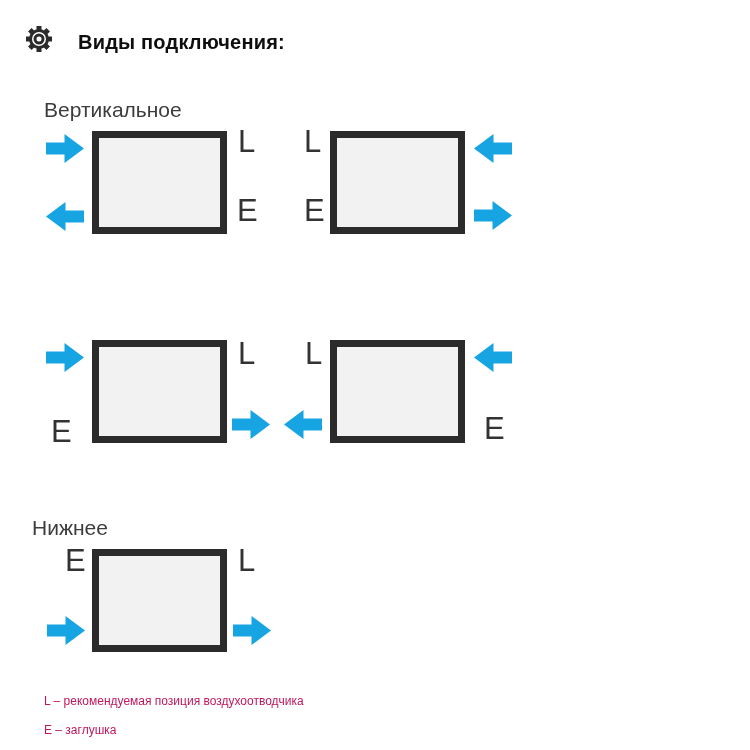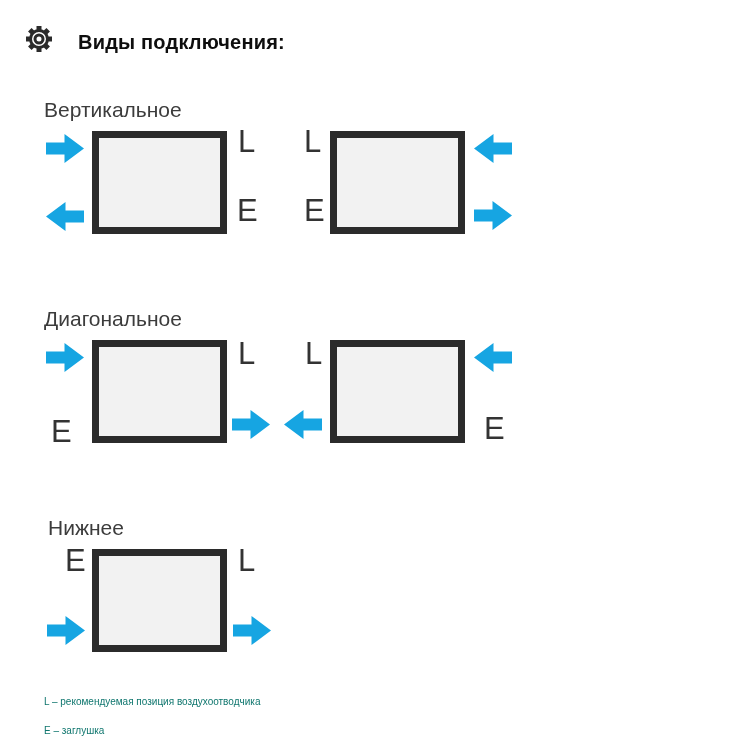--- a/index.html
+++ b/index.html
@@ -35,23 +35,23 @@
     position: absolute;
     font-size: 31px;
     line-height: 32px;
     font-weight: 400;
     color: #333333;
   }
   .arrow { position: absolute; width: 38px; height: 31px; }
   .arrow svg { display: block; width: 38px; height: 31px; }
   .arrow.dir-left svg { transform: scaleX(-1); }
   .legend-line {
-    font-size: 10px;
+    font-size: 12px;
     line-height: 21px;
-    color: #0f766e;
+    color: #be185d;
     text-align: right;
   }
   .gear-wrap { position: absolute; width: 30px; height: 30px; }
 </style>
 </head>
 <body>
 
 <div class="canvas">
 
   <div class="gear-wrap" style="left:24px; top:24px;">
@@ -95,21 +95,20 @@
     <svg viewBox="0 0 38 31">
         <path d="M0 9.5 H18.5 V1 L38 15.5 L18.5 30 V21.5 H0 Z" fill="#16a5e2"></path>
       </svg>
   </div>
   <div class="arrow dir-right" style="left:474px; top:200px;">
     <svg viewBox="0 0 38 31">
         <path d="M0 9.5 H18.5 V1 L38 15.5 L18.5 30 V21.5 H0 Z" fill="#16a5e2"></path>
       </svg>
   </div>
 
-  <div class="abs section-label" style="left:44px; top:307px;">Диагональное</div>
 
   <div class="radiator" style="left:92px; top:340px;"></div>
   <div class="arrow dir-right" style="left:46px; top:342px;">
     <svg viewBox="0 0 38 31">
         <path d="M0 9.5 H18.5 V1 L38 15.5 L18.5 30 V21.5 H0 Z" fill="#16a5e2"></path>
       </svg>
   </div>
   <div class="port-letter" style="left:238px; top:338px;">L</div>
   <div class="port-letter" style="left:51px; top:416px;">E</div>
   <div class="arrow dir-right" style="left:232px; top:409px;">
@@ -125,21 +124,21 @@
   </div>
   <div class="port-letter" style="left:305px; top:338px;">L</div>
   <div class="radiator" style="left:330px; top:340px;"></div>
   <div class="arrow dir-left" style="left:474px; top:342px;">
     <svg viewBox="0 0 38 31">
         <path d="M0 9.5 H18.5 V1 L38 15.5 L18.5 30 V21.5 H0 Z" fill="#16a5e2"></path>
       </svg>
   </div>
   <div class="port-letter" style="left:484px; top:413px;">E</div>
 
-  <div class="abs section-label" style="left:48px; top:516px;">Нижнее</div>
+  <div class="abs section-label" style="left:32px; top:516px;">Нижнее</div>
 
   <div class="port-letter" style="left:65px; top:545px;">E</div>
   <div class="radiator" style="left:92px; top:549px;"></div>
   <div class="port-letter" style="left:238px; top:545px;">L</div>
   <div class="arrow dir-right" style="left:47px; top:615px;">
     <svg viewBox="0 0 38 31">
         <path d="M0 9.5 H18.5 V1 L38 15.5 L18.5 30 V21.5 H0 Z" fill="#16a5e2"></path>
       </svg>
   </div>
   <div class="arrow dir-right" style="left:233px; top:615px;">

